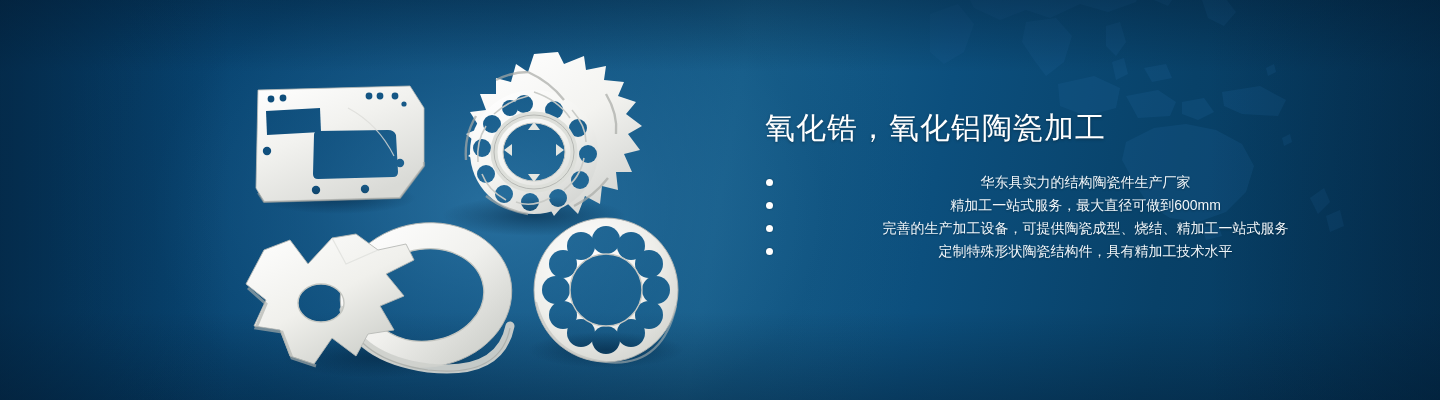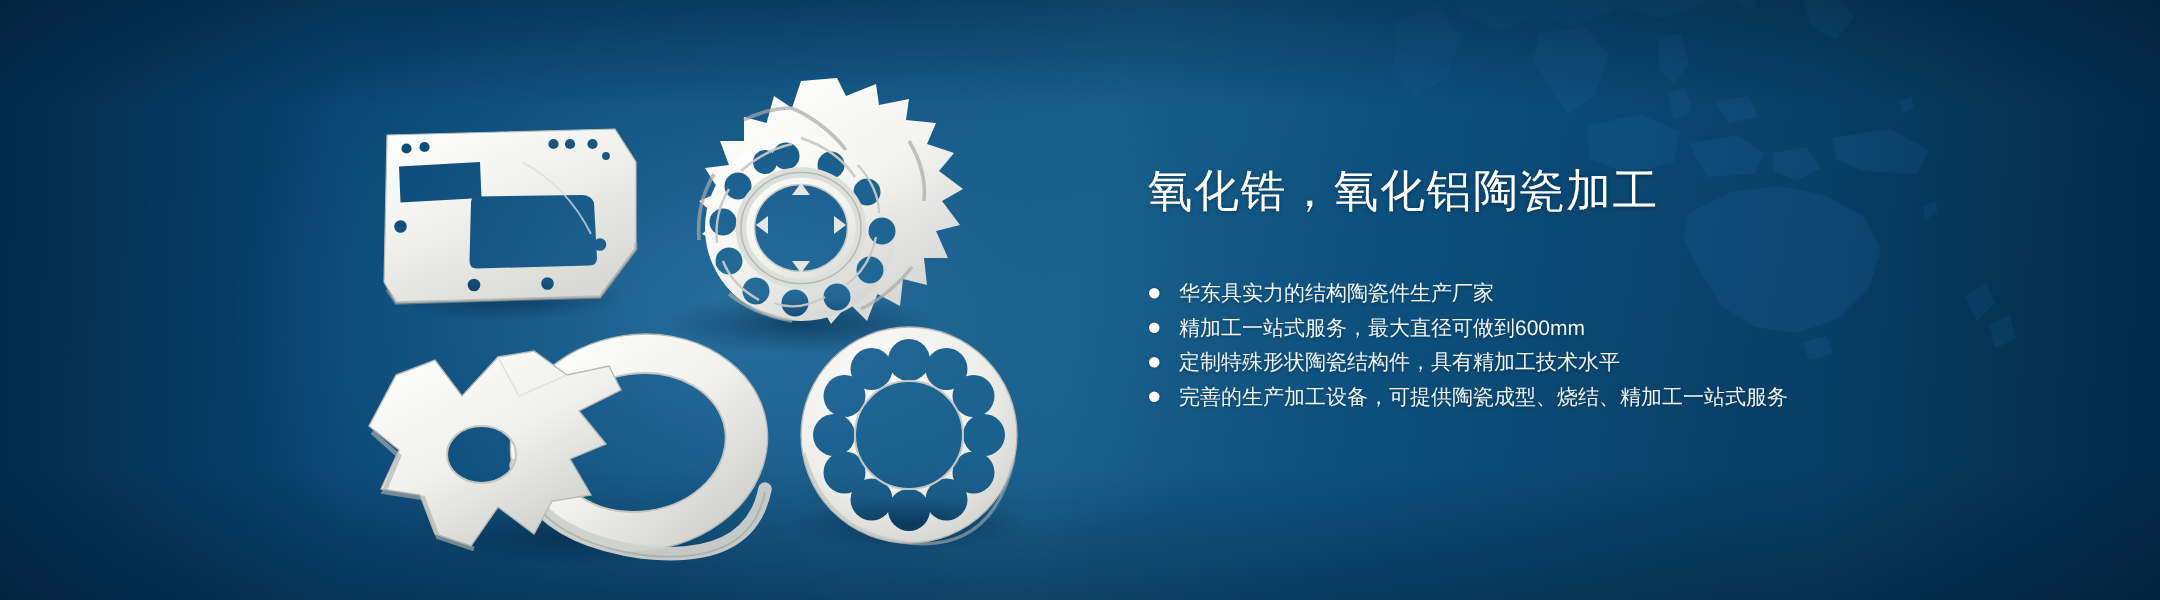--- a/index.html
+++ b/index.html
@@ -80,28 +80,29 @@
     left: 765px;
     top: 108px;
     width: 620px;
   }
   .headline {
     color: #ffffff;
     font-size: 30px;
     line-height: 40px;
     font-weight: 400;
     letter-spacing: 1px;
-    margin: 0 0 36px 0;
+    margin: 0 0 23px 0;
     white-space: nowrap;
     text-shadow: 0 1px 3px rgba(0,0,0,0.35);
   }
   .bullets {
     list-style: none;
     margin: 0;
     padding: 0;
+    text-align: center;
   }
   .bullets li {
     position: relative;
     color: #f0f6fa;
     font-size: 14px;
     line-height: 23px;
     padding-left: 21px;
     white-space: nowrap;
     text-shadow: 0 1px 2px rgba(0,0,0,0.30);
   }
@@ -360,22 +361,22 @@
       <li>
         <span class="dot"></span>
         <span>华东具实力的结构陶瓷件生产厂家</span>
       </li>
       <li>
         <span class="dot"></span>
         <span>精加工一站式服务，最大直径可做到600mm</span>
       </li>
       <li>
         <span class="dot"></span>
-        <span>定制特殊形状陶瓷结构件，具有精加工技术水平</span>
+        <span>完善的生产加工设备，可提供陶瓷成型、烧结、精加工一站式服务</span>
       </li>
       <li>
         <span class="dot"></span>
-        <span>完善的生产加工设备，可提供陶瓷成型、烧结、精加工一站式服务</span>
+        <span>定制特殊形状陶瓷结构件，具有精加工技术水平</span>
       </li>
     </ul>
   </div>
 
 </div>
 
 </body></html>

